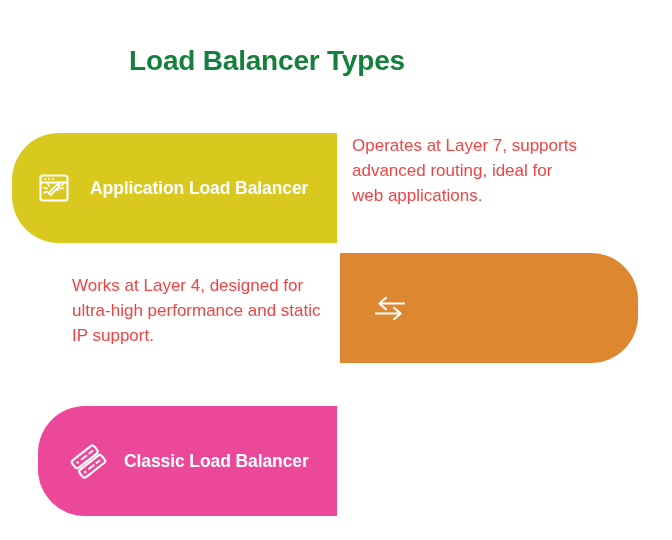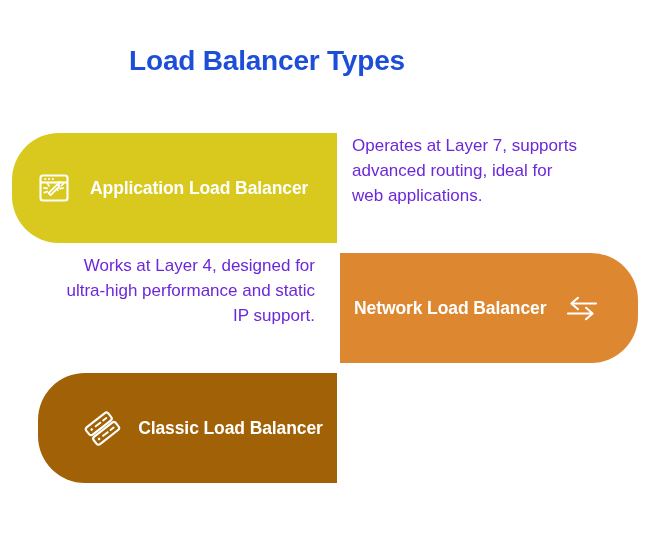--- a/index.html
+++ b/index.html
@@ -27,21 +27,21 @@
   
   .page-title {
     position: absolute;
     left: 0;
     top: 44px;
     width: 534px;
     text-align: center;
     font-size: 28px;
     font-weight: bold;
     letter-spacing: -0.2px;
-    color: #1d4ed8;
+    color: #15803d;
     line-height: 1.2;
   }
 
   
   .row {
     position: absolute;
     left: 0;
     width: 672px;
     height: 94px;
   }
@@ -74,24 +74,25 @@
     background: #dd8730;
     border-radius: 0 47px 47px 0;
     padding-left: 14px;
     padding-right: 26px;
     justify-content: flex-start;
   }
 
   .bar-classic {
     left: 38px;
     width: 299px;
-    background: #a16207;
+    background: #ec4899;
     border-radius: 47px 0 0 47px;
     padding-left: 30px;
-    justify-content: center;
+    justify-content: flex-start;
+    margin-top: 33px;
   }
 
   .bar-label {
     font-size: 17.5px;
     font-weight: bold;
     color: #ffffff;
     letter-spacing: -0.1px;
     white-space: nowrap;
   }
 
@@ -107,34 +108,34 @@
 
   .icon-gap-right { margin-right: 16px; }
   .icon-gap-left  { margin-left: 16px; }
 
   
   .desc {
     position: absolute;
     top: 0;
     font-size: 17px;
     line-height: 25px;
-    color: #6d28d9;
+    color: #ef4444;
     box-sizing: border-box;
   }
 
   .desc-right-side {
     left: 352px;
     width: 235px;
     text-align: left;
   }
 
   .desc-left-side {
-    left: 64px;
+    left: 72px;
     width: 251px;
-    text-align: right;
+    margin-top: 20px;
   }
 
   .desc-1 { padding-top: 0px; }
   .desc-2 { padding-top: 0px; }
   .desc-3 { padding-top: 0px; }
 </style>
 </head>
 <body>
 
 <div class="infographic">
@@ -165,21 +166,20 @@
     </div>
 
     <div class="desc desc-right-side desc-1">Operates at Layer 7, supports advanced routing, ideal for web applications.</div>
   </div>
 
   <div class="row row-2">
 
     <div class="desc desc-left-side desc-2">Works at Layer 4, designed for ultra-high performance and static IP support.</div>
 
     <div class="bar bar-net">
-      <span class="bar-label">Network Load Balancer</span>
       <span class="bar-icon icon-gap-left">
         <svg width="38" height="30" viewBox="0 0 38 30" fill="none">
           <line x1="33" y1="10.5" x2="9" y2="10.5" stroke="#ffffff" stroke-width="2.1" stroke-linecap="round"></line>
           <polyline points="15,4.8 8.4,10.5 15,16.2" stroke="#ffffff" stroke-width="2.1" stroke-linecap="round" stroke-linejoin="round" fill="none"></polyline>
           <line x1="5" y1="20.5" x2="29" y2="20.5" stroke="#ffffff" stroke-width="2.1" stroke-linecap="round"></line>
           <polyline points="23,14.8 29.6,20.5 23,26.2" stroke="#ffffff" stroke-width="2.1" stroke-linecap="round" stroke-linejoin="round" fill="none"></polyline>
         </svg>
       </span>
     </div>
   </div>

